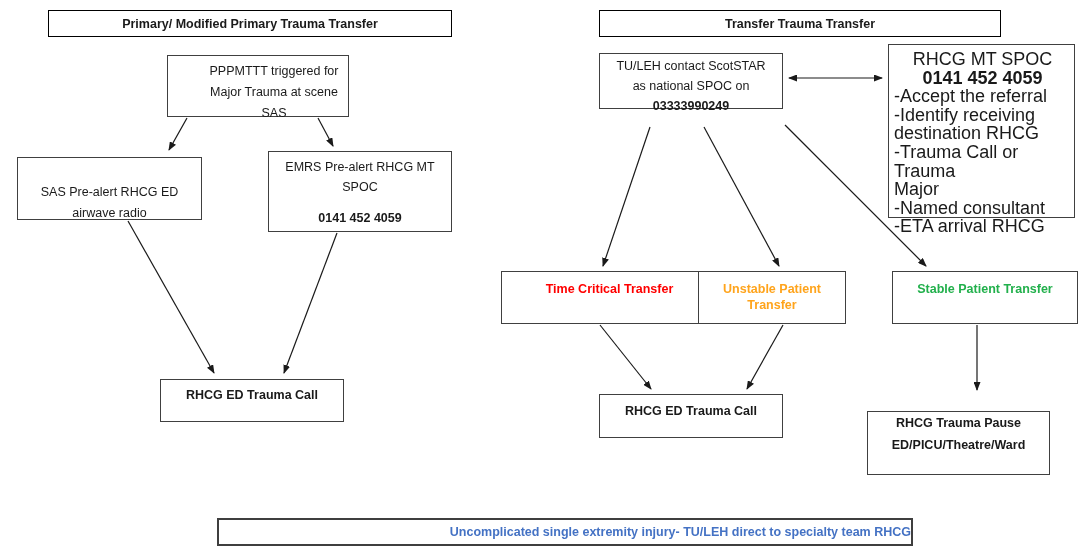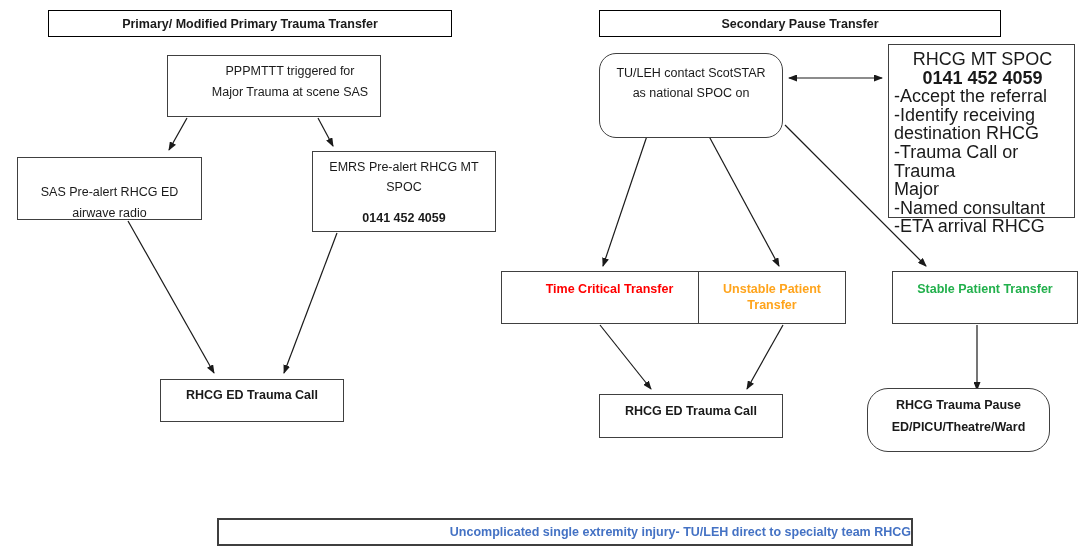--- a/index.html
+++ b/index.html
@@ -12,36 +12,36 @@
     box-sizing:border-box;text-align:center;font-size:12.5px;line-height:20px;
   }
   .title-box{
     border:1px solid #000;font-weight:bold;display:flex;
     align-items:center;justify-content:center;line-height:14px;text-align:center;
   }
   .bold{font-weight:bold;}
   .line{display:block;}
   
   .p-title{left:48px;top:10px;width:404px;height:27px;}
-  .p-trigger{left:167px;top:55px;width:214px;height:62px;padding-top:5px;line-height:21px;padding-left:32px;}
+  .p-trigger{left:167px;top:55px;width:182px;height:62px;padding-top:5px;line-height:21px;padding-left:32px;}
   .p-sas{left:17px;top:157px;width:185px;height:63px;padding-top:24px;line-height:21px;}
-  .p-emrs{left:268px;top:151px;width:184px;height:81px;padding-top:5px;margin-left:44px;}
+  .p-emrs{left:268px;top:151px;width:184px;height:81px;padding-top:5px;}
   .p-emrs .spacer{height:11px;}
   .p-call{left:160px;top:379px;width:184px;height:43px;padding-top:7px;font-weight:bold;line-height:16px;}
   
   .s-title{left:599px;top:10px;width:402px;height:27px;}
-  .s-contact{left:599px;top:53px;width:184px;height:85px;padding-top:9px;border-radius:17px;}
+  .s-contact{left:599px;top:53px;width:184px;height:56px;padding-top:2px;}
   .s-spoc{left:888px;top:44px;width:187px;height:174px;padding-top:5px;line-height:18.6px;font-size:18px;text-align:left;padding-left:5px;padding-right:3px;}
   .s-spoc .ctr{text-align:center;}
   .transfer{height:53px;padding-top:9px;font-weight:bold;line-height:16px;top:271px;}
   .s-t1{left:501px;width:217px;}
   .s-t2{left:698px;width:148px;}
   .s-t3{left:892px;width:186px;}
   .s-call{left:599px;top:394px;width:184px;height:44px;padding-top:8px;font-weight:bold;line-height:16px;}
-  .s-pause{left:867px;top:388px;width:183px;height:64px;padding-top:5px;font-weight:bold;line-height:22px;border-radius:21px;}
+  .s-pause{left:867px;top:411px;width:183px;height:64px;font-weight:bold;line-height:22px;}
   .footer-box{
     position:absolute;left:217px;top:518px;width:696px;height:28px;
     border:2px solid #3f3f3f;box-sizing:border-box;background:#fff;
     display:flex;align-items:center;justify-content:flex-end;
     font-size:12.5px;font-weight:bold;
   }
   .arrows{position:absolute;left:0;top:0;width:1086px;height:555px;pointer-events:none;}
 </style>
 </head>
 <body>
@@ -93,26 +93,27 @@
     <span class="line">SPOC</span>
     <span class="line spacer"></span>
     <span class="line bold">0141 452 4059</span>
   </div>
 
   <div class="box p-call">
     <span>RHCG ED Trauma Call</span>
   </div>
 
   <div class="box title-box s-title">
-    <span>Secondary Pause Transfer</span>
+    <span>Transfer Trauma Transfer</span>
   </div>
 
   <div class="box s-contact">
     <span class="line">TU/LEH contact ScotSTAR</span>
     <span class="line">as national SPOC on</span>
+    <span class="line bold">03333990249</span>
   </div>
 
   <div class="box s-spoc">
     <span class="line ctr">RHCG MT SPOC</span>
     <span class="line ctr bold">0141 452 4059</span>
     <span class="line">-Accept the referral</span>
     <span class="line">-Identify receiving</span>
     <span class="line">destination RHCG</span>
     <span class="line">-Trauma Call or Trauma</span>
     <span class="line">Major</span>

